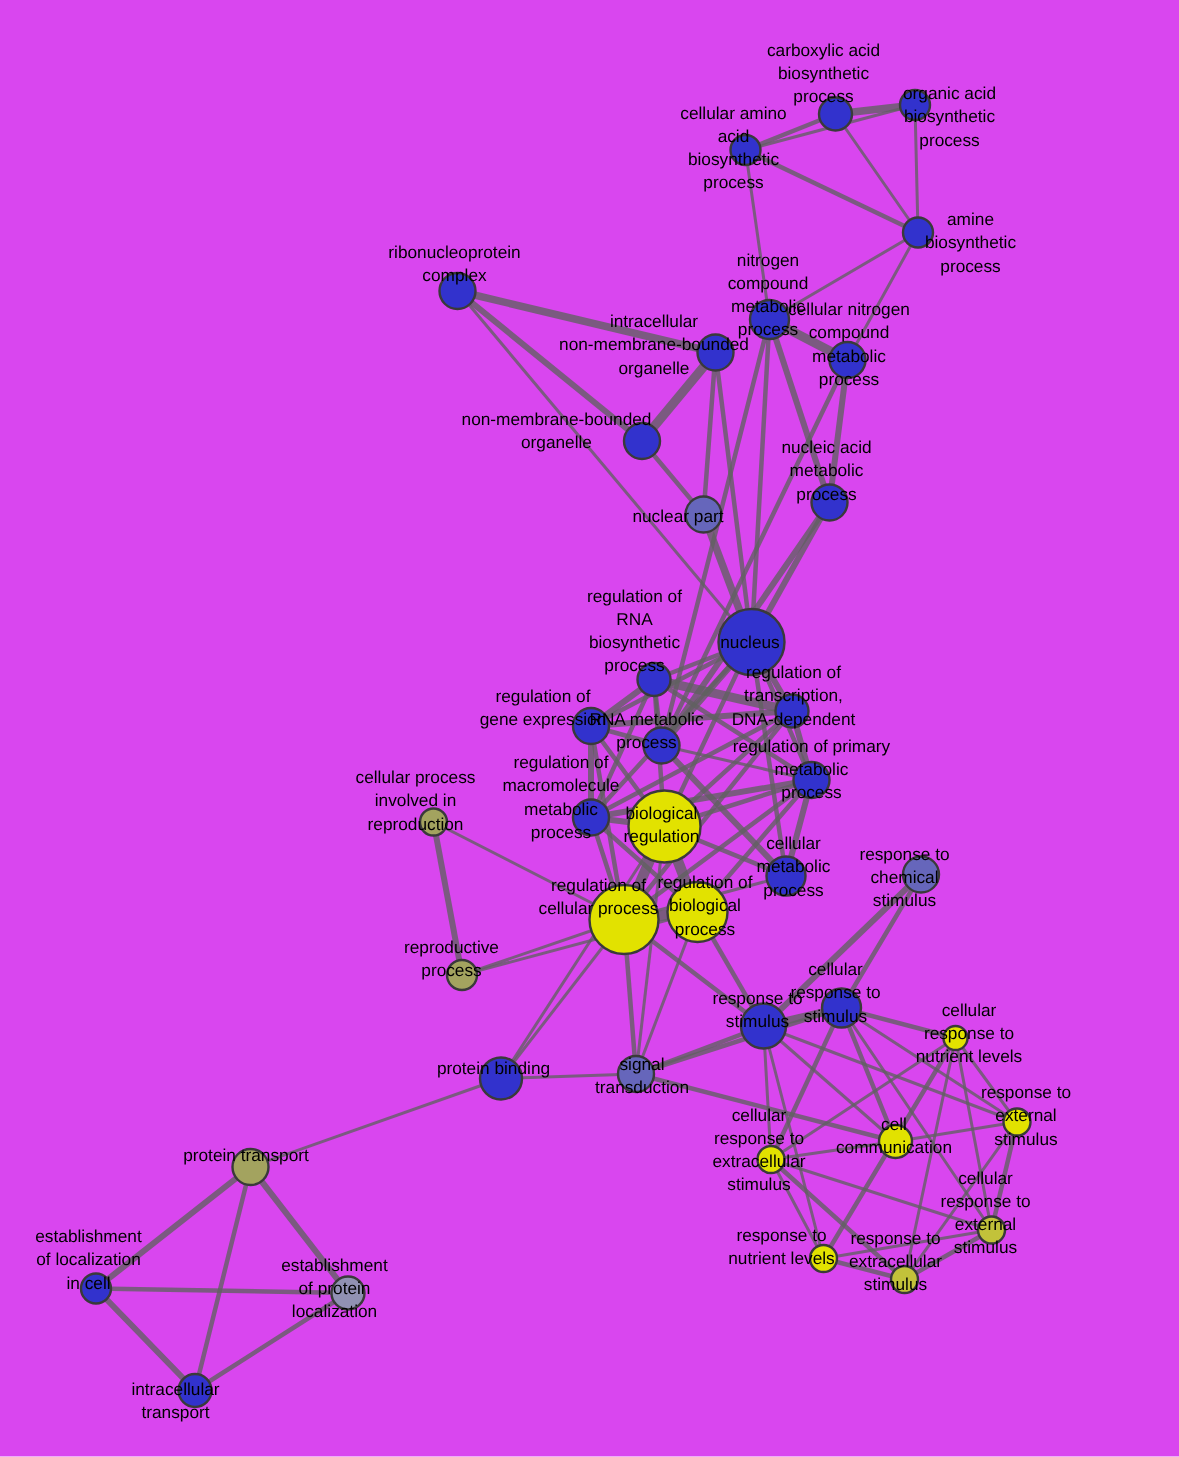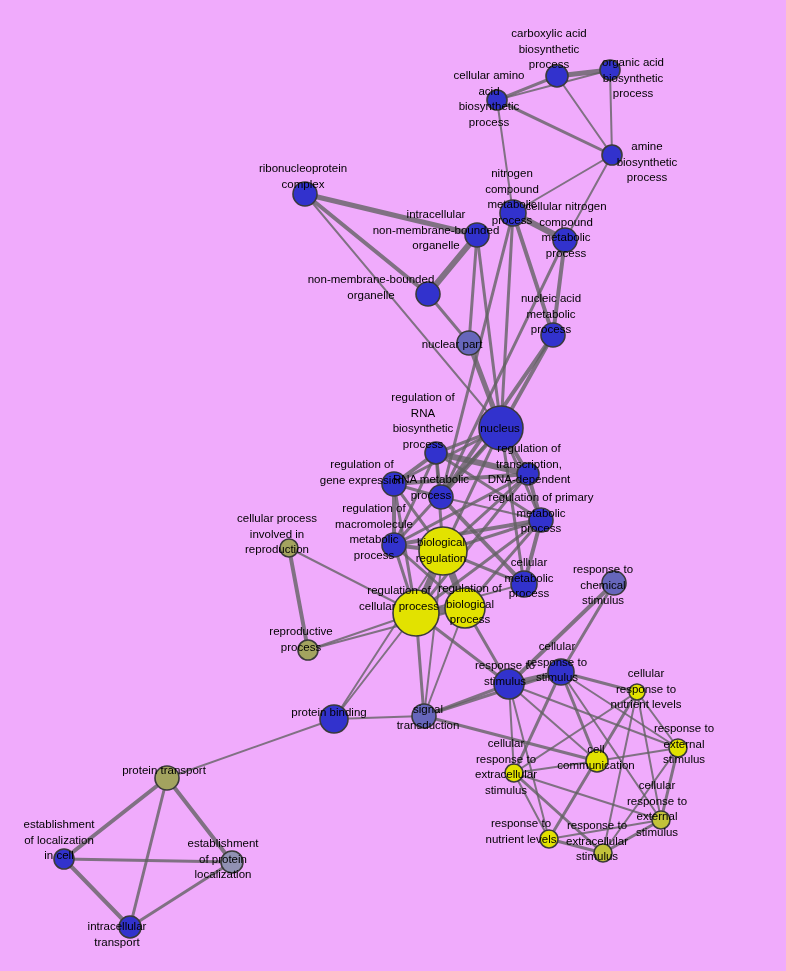--- a/index.html
+++ b/index.html
@@ -5,21 +5,21 @@
   html, body {
     margin: 0;
     padding: 0;
     background: #ffffff;
     font-family: "Liberation Sans", sans-serif;
   }
   #stage {
     position: relative;
     width: 786px;
     height: 971px;
-    background: #f0abfc;
+    background: #d946ef;
     overflow: hidden;
   }
   svg text {
     font-family: "Liberation Sans", sans-serif;
     font-size: 11.5px;
     fill: #000000;
     text-anchor: middle;
   }
   svg line {
     stroke-linecap: round;

